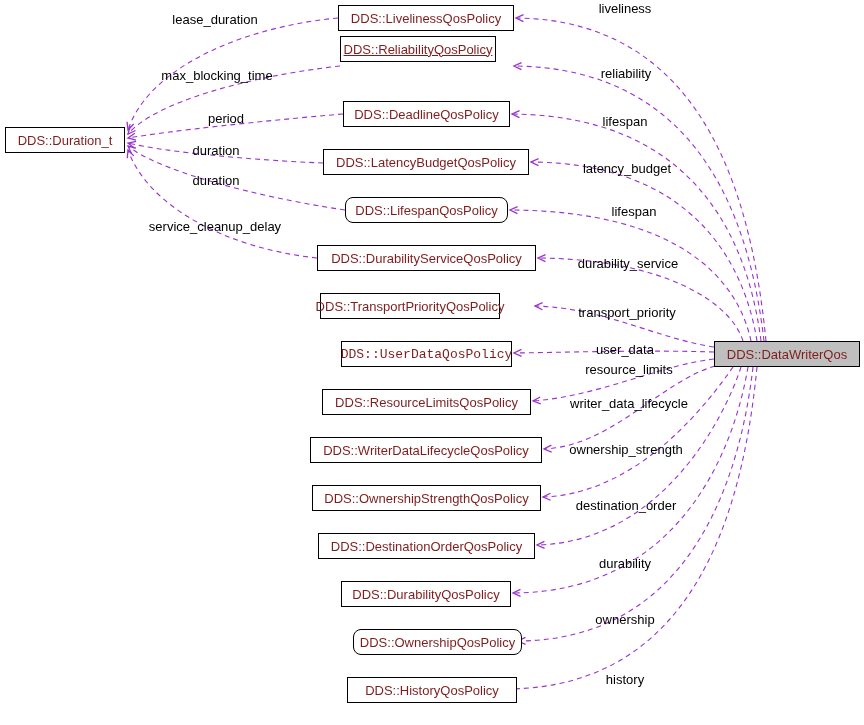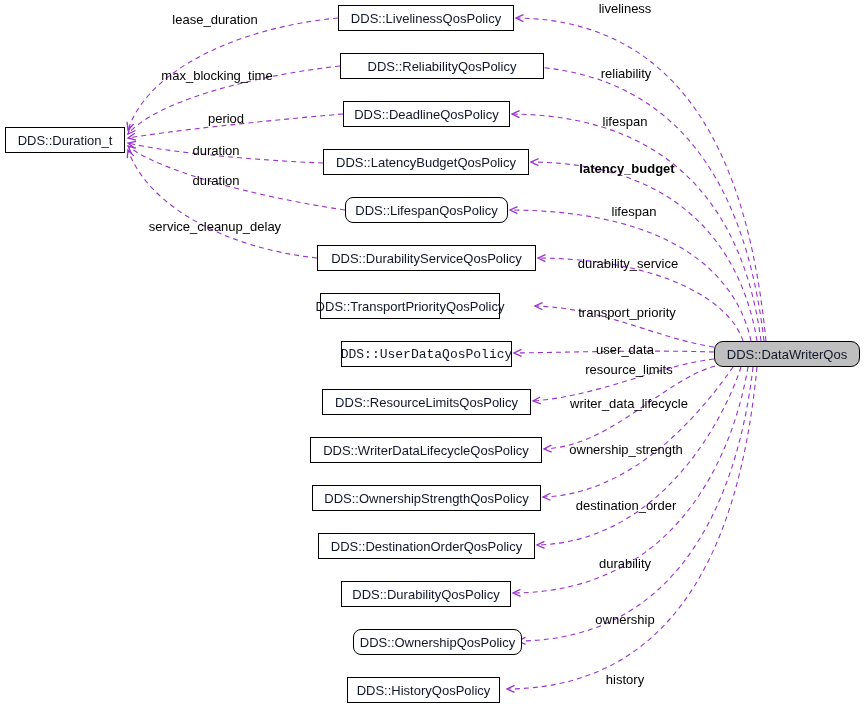--- a/index.html
+++ b/index.html
@@ -22,29 +22,28 @@
     stroke-dasharray: 5 4;
   }
   .node {
     position: absolute;
     box-sizing: border-box;
     display: flex;
     align-items: center;
     justify-content: center;
     border: 1px solid #000000;
     background: #ffffff;
-    color: #0f172a;
+    color: #7f1d1d;
     font-size: 13px;
     white-space: nowrap;
     cursor: pointer;
   }
   .node.highlight {
     background: #bfbfbf;
     cursor: default;
-    border-radius: 9px;
   }
   .edge-label {
     position: absolute;
     transform: translate(-50%, -50%);
     font-size: 13px;
     color: #000000;
     white-space: nowrap;
   }
 </style>
 </head>
@@ -74,39 +73,39 @@
       <path d="M757,367 C744,500 700,688 507,689" class="edge" stroke="#9a32cd" marker-end="url(#arrow)"></path>
       <path d="M338,18 C250,26 150,64 128,130" class="edge" stroke="#9a32cd" marker-end="url(#arrow)"></path>
       <path d="M340,66 C250,76 155,102 128,134" class="edge" stroke="#9a32cd" marker-end="url(#arrow)"></path>
       <path d="M343,114 C260,121 170,131 128,138" class="edge" stroke="#9a32cd" marker-end="url(#arrow)"></path>
       <path d="M323,163 C250,160 165,152 128,143" class="edge" stroke="#9a32cd" marker-end="url(#arrow)"></path>
       <path d="M345,210 C250,196 155,169 128,146" class="edge" stroke="#9a32cd" marker-end="url(#arrow)"></path>
       <path d="M317,258 C225,248 148,206 128,150" class="edge" stroke="#9a32cd" marker-end="url(#arrow)"></path>
     </svg>
     <div class="node" style="left: 5px; top: 127px; width: 120px; height: 26px;">DDS::Duration_t</div>
     <div class="node" style="left: 338px; top: 5px; width: 176px; height: 26px;">DDS::LivelinessQosPolicy</div>
-    <div class="node" style="left: 340px; top: 53px; width: 204px; height: 26px;">DDS::ReliabilityQosPolicy</div>
+    <div class="node" style="left: 340px; top: 36px; width: 156px; height: 26px; text-decoration: underline;">DDS::ReliabilityQosPolicy</div>
     <div class="node" style="left: 343px; top: 101px; width: 167px; height: 26px;">DDS::DeadlineQosPolicy</div>
     <div class="node" style="left: 323px; top: 149px; width: 206px; height: 26px;">DDS::LatencyBudgetQosPolicy</div>
     <div class="node" style="left: 345px; top: 197px; width: 163px; height: 26px; border-radius: 8px;">DDS::LifespanQosPolicy</div>
     <div class="node" style="left: 317px; top: 245px; width: 219px; height: 26px;">DDS::DurabilityServiceQosPolicy</div>
     <div class="node" style="left: 320px; top: 293px; width: 180px; height: 26px;">DDS::TransportPriorityQosPolicy</div>
     <div class="node" style="left: 341px; top: 341px; width: 171px; height: 26px; font-family: Liberation Mono, monospace;">DDS::UserDataQosPolicy</div>
     <div class="node" style="left: 322px; top: 389px; width: 209px; height: 26px;">DDS::ResourceLimitsQosPolicy</div>
     <div class="node" style="left: 310px; top: 437px; width: 232px; height: 26px;">DDS::WriterDataLifecycleQosPolicy</div>
     <div class="node" style="left: 312px; top: 485px; width: 229px; height: 26px;">DDS::OwnershipStrengthQosPolicy</div>
     <div class="node" style="left: 318px; top: 533px; width: 217px; height: 26px;">DDS::DestinationOrderQosPolicy</div>
     <div class="node" style="left: 341px; top: 581px; width: 170px; height: 26px;">DDS::DurabilityQosPolicy</div>
     <div class="node" style="left: 353px; top: 629px; width: 169px; height: 26px; border-radius: 8px;">DDS::OwnershipQosPolicy</div>
-    <div class="node" style="left: 347px; top: 677px; width: 153px; height: 26px;">DDS::HistoryQosPolicy</div>
+    <div class="node" style="left: 347px; top: 677px; width: 170px; height: 26px;">DDS::HistoryQosPolicy</div>
     <div class="node highlight" style="left: 714px; top: 341px; width: 146px; height: 26px;">DDS::DataWriterQos</div>
     <div class="edge-label" style="left: 625px; top: 8px;">liveliness</div>
     <div class="edge-label" style="left: 626px; top: 73px;">reliability</div>
     <div class="edge-label" style="left: 625px; top: 121px;">lifespan</div>
-    <div class="edge-label" style="left: 627px; top: 168px; font-weight: bold;">latency_budget</div>
+    <div class="edge-label" style="left: 627px; top: 168px;">latency_budget</div>
     <div class="edge-label" style="left: 624px; top: 211px; padding-left: 20px;">lifespan</div>
     <div class="edge-label" style="left: 628px; top: 263px;">durability_service</div>
     <div class="edge-label" style="left: 627px; top: 312px;">transport_priority</div>
     <div class="edge-label" style="left: 625px; top: 349px;">user_data</div>
     <div class="edge-label" style="left: 629px; top: 369px;">resource_limits</div>
     <div class="edge-label" style="left: 629px; top: 403px;">writer_data_lifecycle</div>
     <div class="edge-label" style="left: 626px; top: 449px;">ownership_strength</div>
     <div class="edge-label" style="left: 626px; top: 505px;">destination_order</div>
     <div class="edge-label" style="left: 625px; top: 563px;">durability</div>
     <div class="edge-label" style="left: 625px; top: 619px;">ownership</div>

